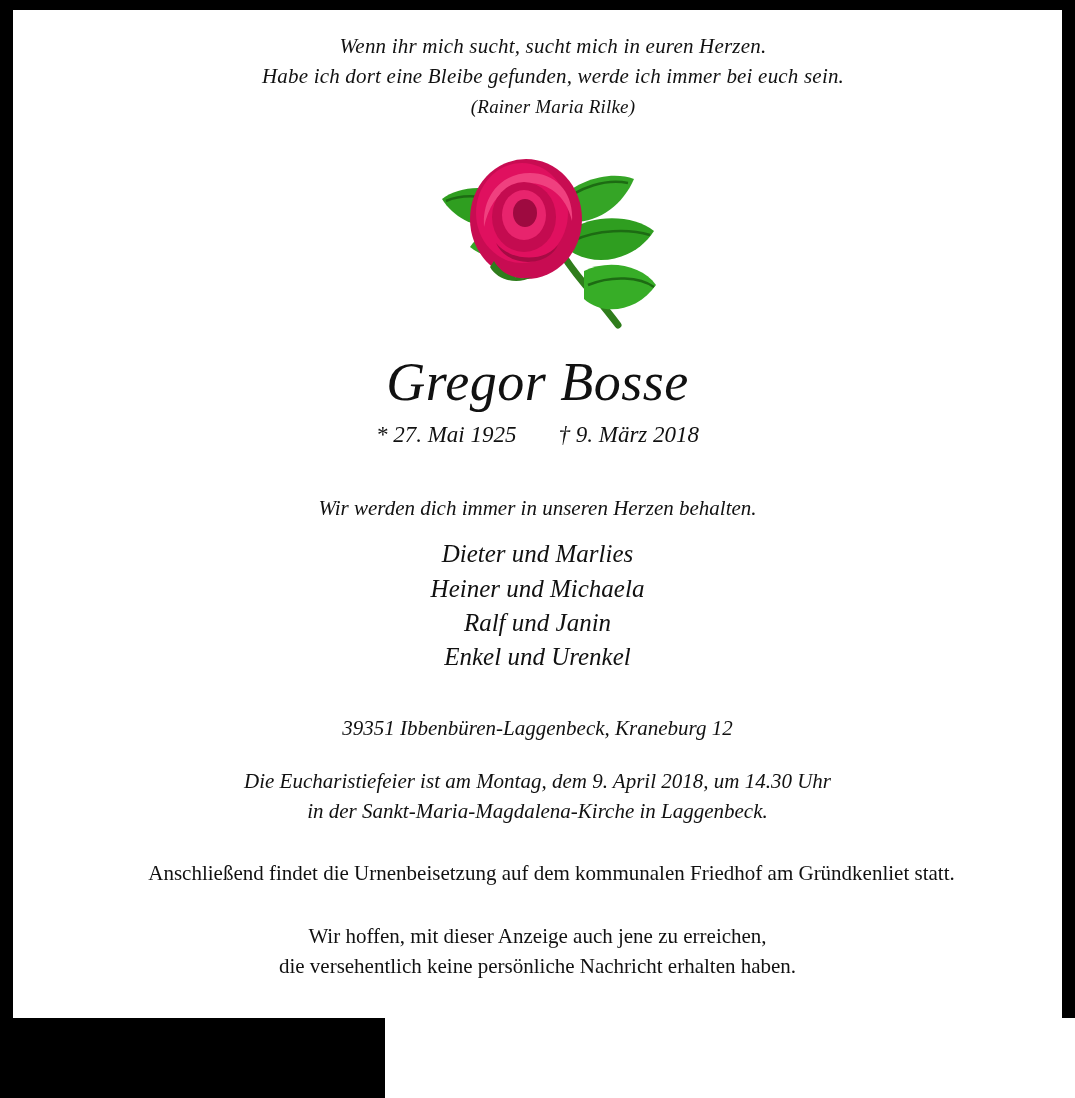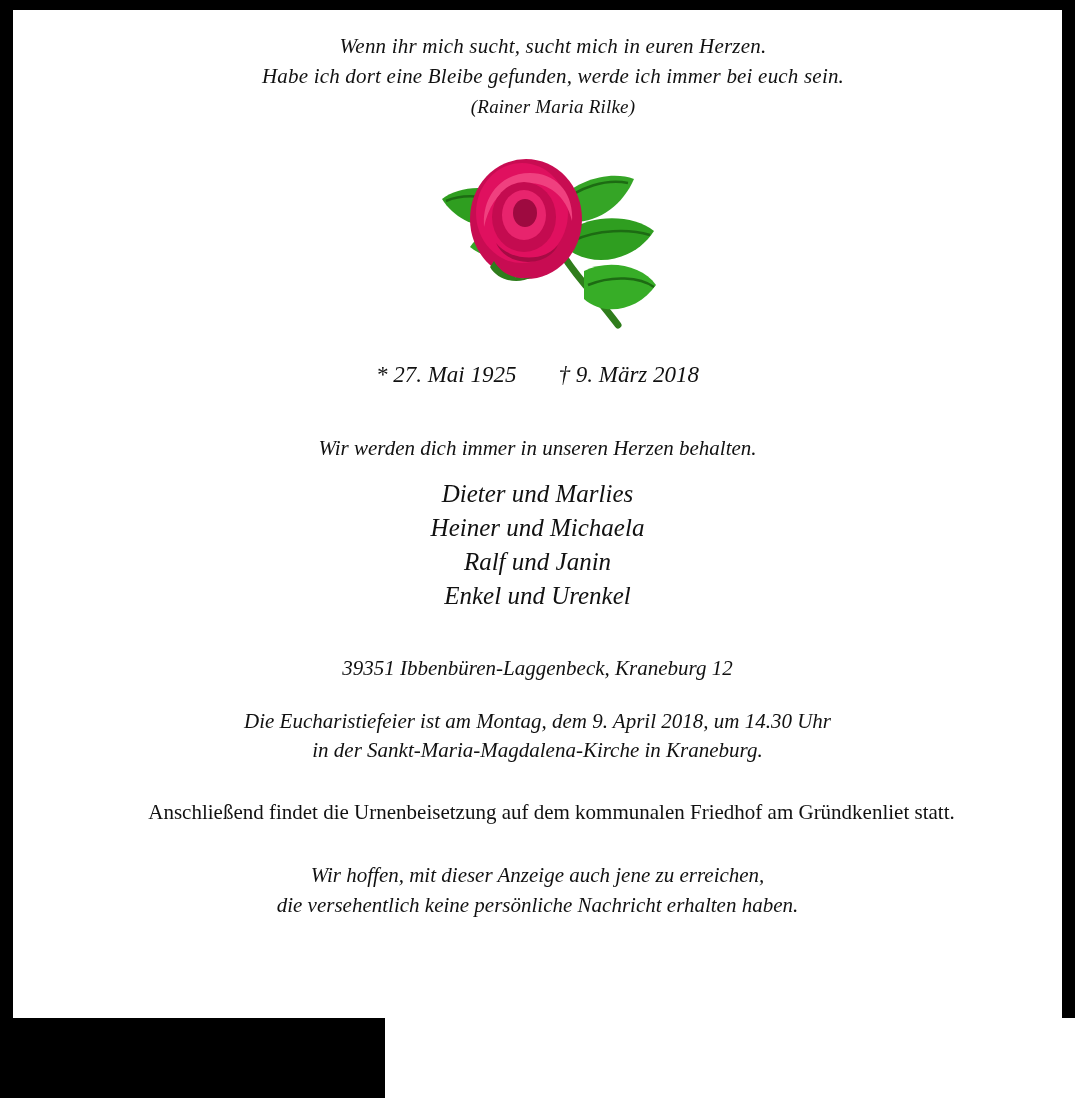--- a/index.html
+++ b/index.html
@@ -134,21 +134,20 @@
   }
   .service span { display: block; }
 
   .burial {
     font-size: 21px;
     margin-top: 34px;
     margin-left: 28px;
   }
 
   .closing {
-    font-style: italic;
     font-size: 21px;
     line-height: 1.42;
     margin-top: 36px;
   }
   .closing span { display: block; }
 </style>
 </head>
 <body>
 
 <div class="page">
@@ -186,39 +185,40 @@
           <ellipse cx="126" cy="82" rx="32" ry="35" fill="#c40b50"></ellipse>
           <ellipse cx="126" cy="80" rx="22" ry="25" fill="#e8246d"></ellipse>
           <path d="M110 70 C118 58, 138 58, 146 72 C140 64, 118 62, 110 70 Z" fill="#f6budd" opacity="0.0"></path>
           <ellipse cx="127" cy="78" rx="12" ry="14" fill="#9e0a40"></ellipse>
           <path d="M98 108 C112 126, 146 128, 160 110 C150 132, 110 134, 98 108 Z" fill="#a60b44"></path>
 
           <path d="M96 126 C104 140, 120 146, 134 142 C120 150, 100 146, 92 132 Z" fill="#2f7d1c"></path>
         </svg>
       </div>
 
+      <div class="name">Gregor Bosse</div>
 
       <div class="dates">
         <span>* 27. Mai 1925</span><span class="gap"></span><span>† 9. März 2018</span>
       </div>
 
       <div class="memoriam">Wir werden dich immer in unseren Herzen behalten.</div>
 
       <div class="family">
         <span>Dieter und Marlies</span>
         <span>Heiner und Michaela</span>
         <span>Ralf und Janin</span>
         <span>Enkel und Urenkel</span>
       </div>
 
       <div class="address">39351 Ibbenbüren-Laggenbeck, Kraneburg 12</div>
 
       <div class="service">
         <span>Die Eucharistiefeier ist am Montag, dem 9. April 2018, um 14.30 Uhr</span>
-        <span>in der Sankt-Maria-Magdalena-Kirche in Kraneburg.</span>
+        <span>in der Sankt-Maria-Magdalena-Kirche in Laggenbeck.</span>
       </div>
 
       <div class="burial">Anschließend findet die Urnenbeisetzung auf dem kommunalen Friedhof am Gründkenliet statt.</div>
 
       <div class="closing">
         <span>Wir hoffen, mit dieser Anzeige auch jene zu erreichen,</span>
         <span>die versehentlich keine persönliche Nachricht erhalten haben.</span>
       </div>
 
     </div>

